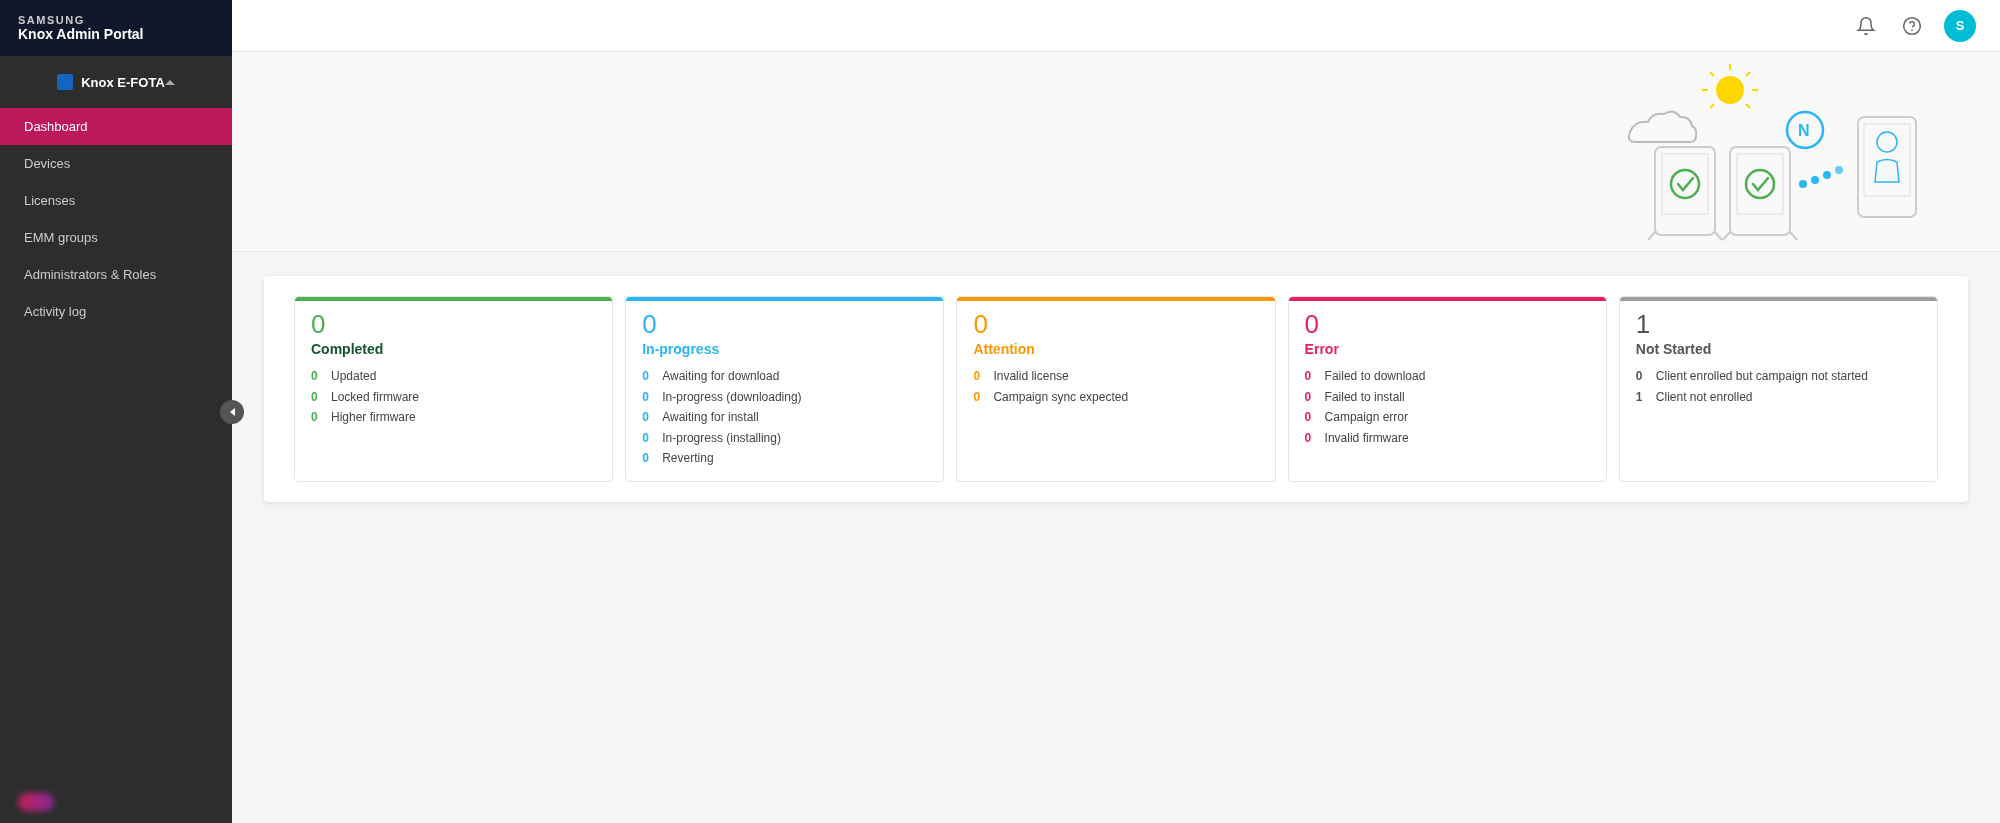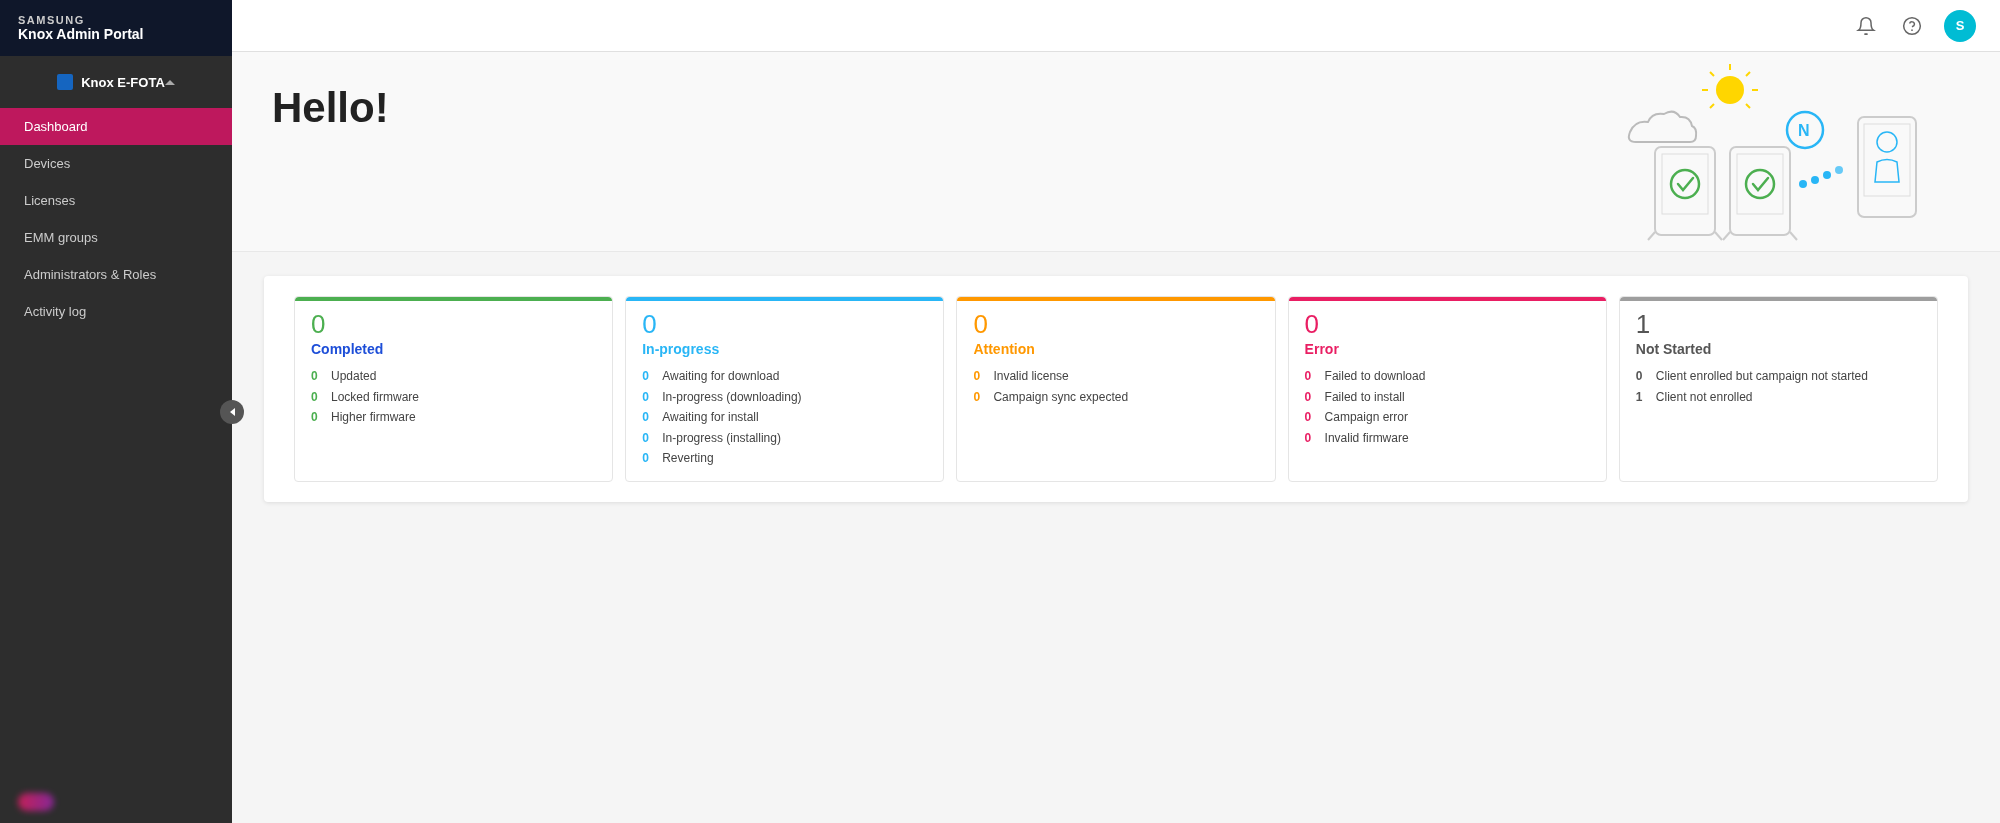--- a/index.html
+++ b/index.html
@@ -312,21 +312,21 @@
     .status-card.blue .card-count { color: #29b6f6; }
     .status-card.orange .card-count { color: #ff9800; }
     .status-card.red .card-count { color: #e91e63; }
     .status-card.gray .card-count { color: #555; }
 
     .card-label {
       font-size: 14px;
       font-weight: 600;
       margin-bottom: 12px;
     }
-    .status-card.green .card-label { color: #1d4ed8; }
+    .status-card.green .card-label { color: #14532d; }
     .status-card.blue .card-label { color: #29b6f6; }
     .status-card.orange .card-label { color: #ff9800; }
     .status-card.red .card-label { color: #e91e63; }
     .status-card.gray .card-label { color: #555; }
 
     .card-rows {
       list-style: none;
       display: flex;
       flex-direction: column;
       gap: 5px;
@@ -400,21 +400,20 @@
         <path d="M9.09 9a3 3 0 0 1 5.83 1c0 2-3 3-3 3"></path>
         <line x1="12" y1="17" x2="12.01" y2="17" stroke-width="2" stroke-linecap="round"></line>
       </svg>
     </div>
     <div class="topbar-avatar">
       <span>S</span>
     </div>
   </div>
 
   <div class="hero">
-    <h1 class="hero-title">Hello!</h1>
     <div class="hero-illustration">
       <svg width="420" height="180" viewBox="0 0 420 180">
 
         <circle cx="230" cy="28" r="14" fill="#FFD600" stroke="none"></circle>
 
         <g stroke="#FFD600" stroke-width="2">
           <line x1="230" y1="8" x2="230" y2="2"></line>
           <line x1="246" y1="14" x2="250" y2="10"></line>
           <line x1="252" y1="28" x2="258" y2="28"></line>
           <line x1="246" y1="42" x2="250" y2="46"></line>

